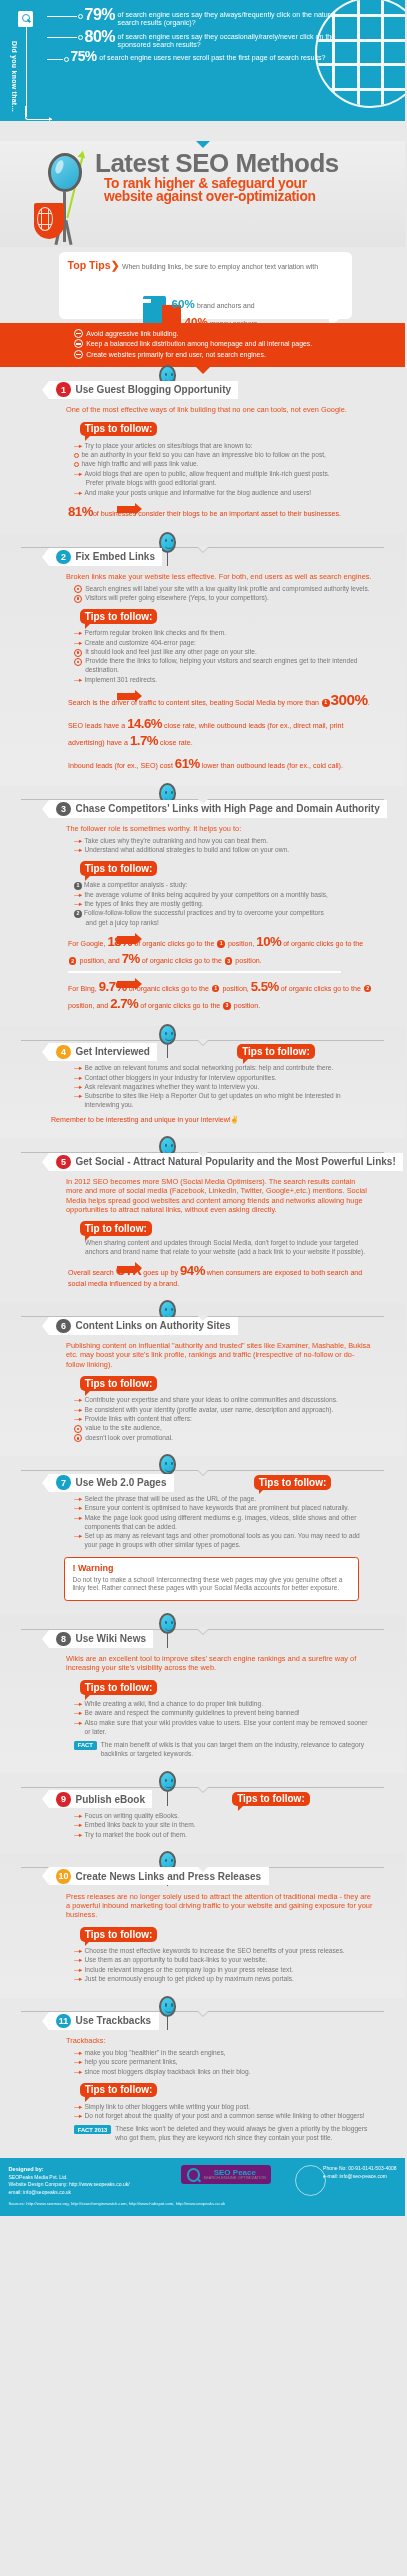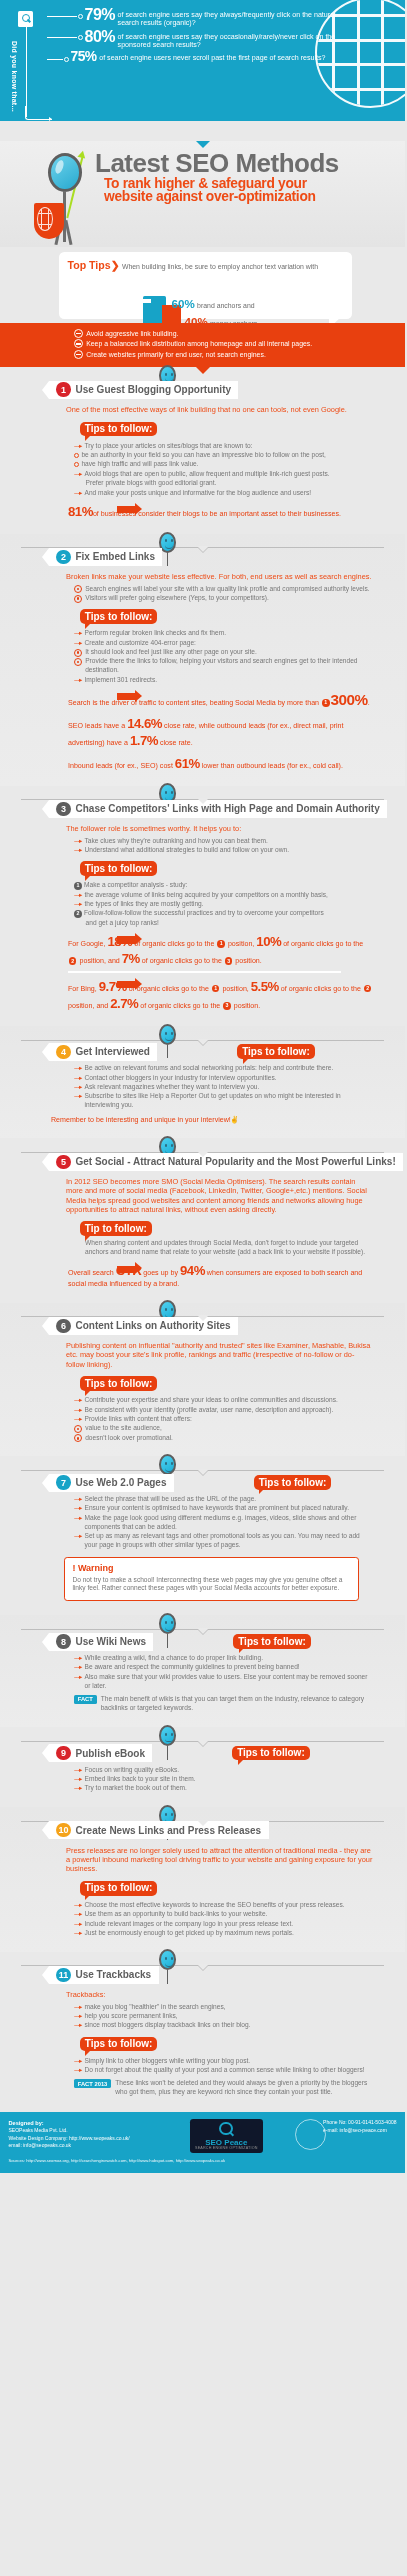--- a/index.html
+++ b/index.html
@@ -301,21 +301,21 @@
   }
   .fact2013 .ftxt { font-size: 6.6px; color:#777; line-height:1.35; }
 
   
   .footer { background: #17a3c7; color:#fff; padding: 7.4px 8.5px 8.5px 8.5px; position: relative; min-height: 58px; }
   .footer .col { display:flex; justify-content: space-between; align-items: flex-start; }
   .f-left { font-size: 5px; line-height: 1.5; max-width: 175px; }
   .f-left .fl-title { font-weight: bold; font-size: 5.6px; }
   .f-mid { text-align: center; }
   .seo-badge {
-    background: #0f172a; border-radius: 3.2px; padding: 2.6px 5.3px; display:inline-flex; align-items:center; gap:3.2px;flex-direction:column;
+    background: #701a75; border-radius: 3.2px; padding: 2.6px 5.3px; display:inline-flex; align-items:center; gap:3.2px;
   }
   .seo-badge .sb-mark {
     width: 13.8px; height: 13.8px; border-radius: 50%; border: 2.1px solid #17a3c7; position: relative;
   }
   .seo-badge .sb-mark::after {
     content:""; position:absolute; right:-2.6px; bottom:-1.6px; width: 5.3px; height: 2.1px;
     background:#17a3c7; transform: rotate(45deg);
   }
   .seo-badge .sb-text { color:#17a3c7; font-weight:bold; font-size: 8px; line-height: 1; }
   .seo-badge .sb-text small { display:block; color:#8f8f8f; font-weight: normal; font-size: 3.7px; letter-spacing:0.2px; }
@@ -633,21 +633,21 @@
         </div></div>
       <div class="section alt"><div class="sep"></div><div class="doodle">
           <div class="head" style="left:9.5px;top:2.1px">
             <div class="eyes"></div>
             <div class="smile"></div>
           </div>
           <div class="stick" style="left:17.5px;top:23px;height:13.8px"></div>
         </div><div class="ribbon">
           <div class="num dark">8</div>
           <div class="stitle">Use Wiki News</div>
-        </div><div class="tips-tag">Tips to follow:</div><div class="bullets">
+        </div><div class="lead">Wikis are an excellent tool to improve sites' search engine rankings and a surefire way of increasing your site's visibility across the web.</div><div class="tips-tag">Tips to follow:</div><div class="bullets">
           <div class="b">
             <span class="dash">---▸</span>
             <span>While creating a wiki, find a chance to do proper link building.</span>
           </div>
           <div class="b">
             <span class="dash">---▸</span>
             <span>Be aware and respect the community guidelines to prevent being banned!</span>
           </div>
           <div class="b">
             <span class="dash">---▸</span>

